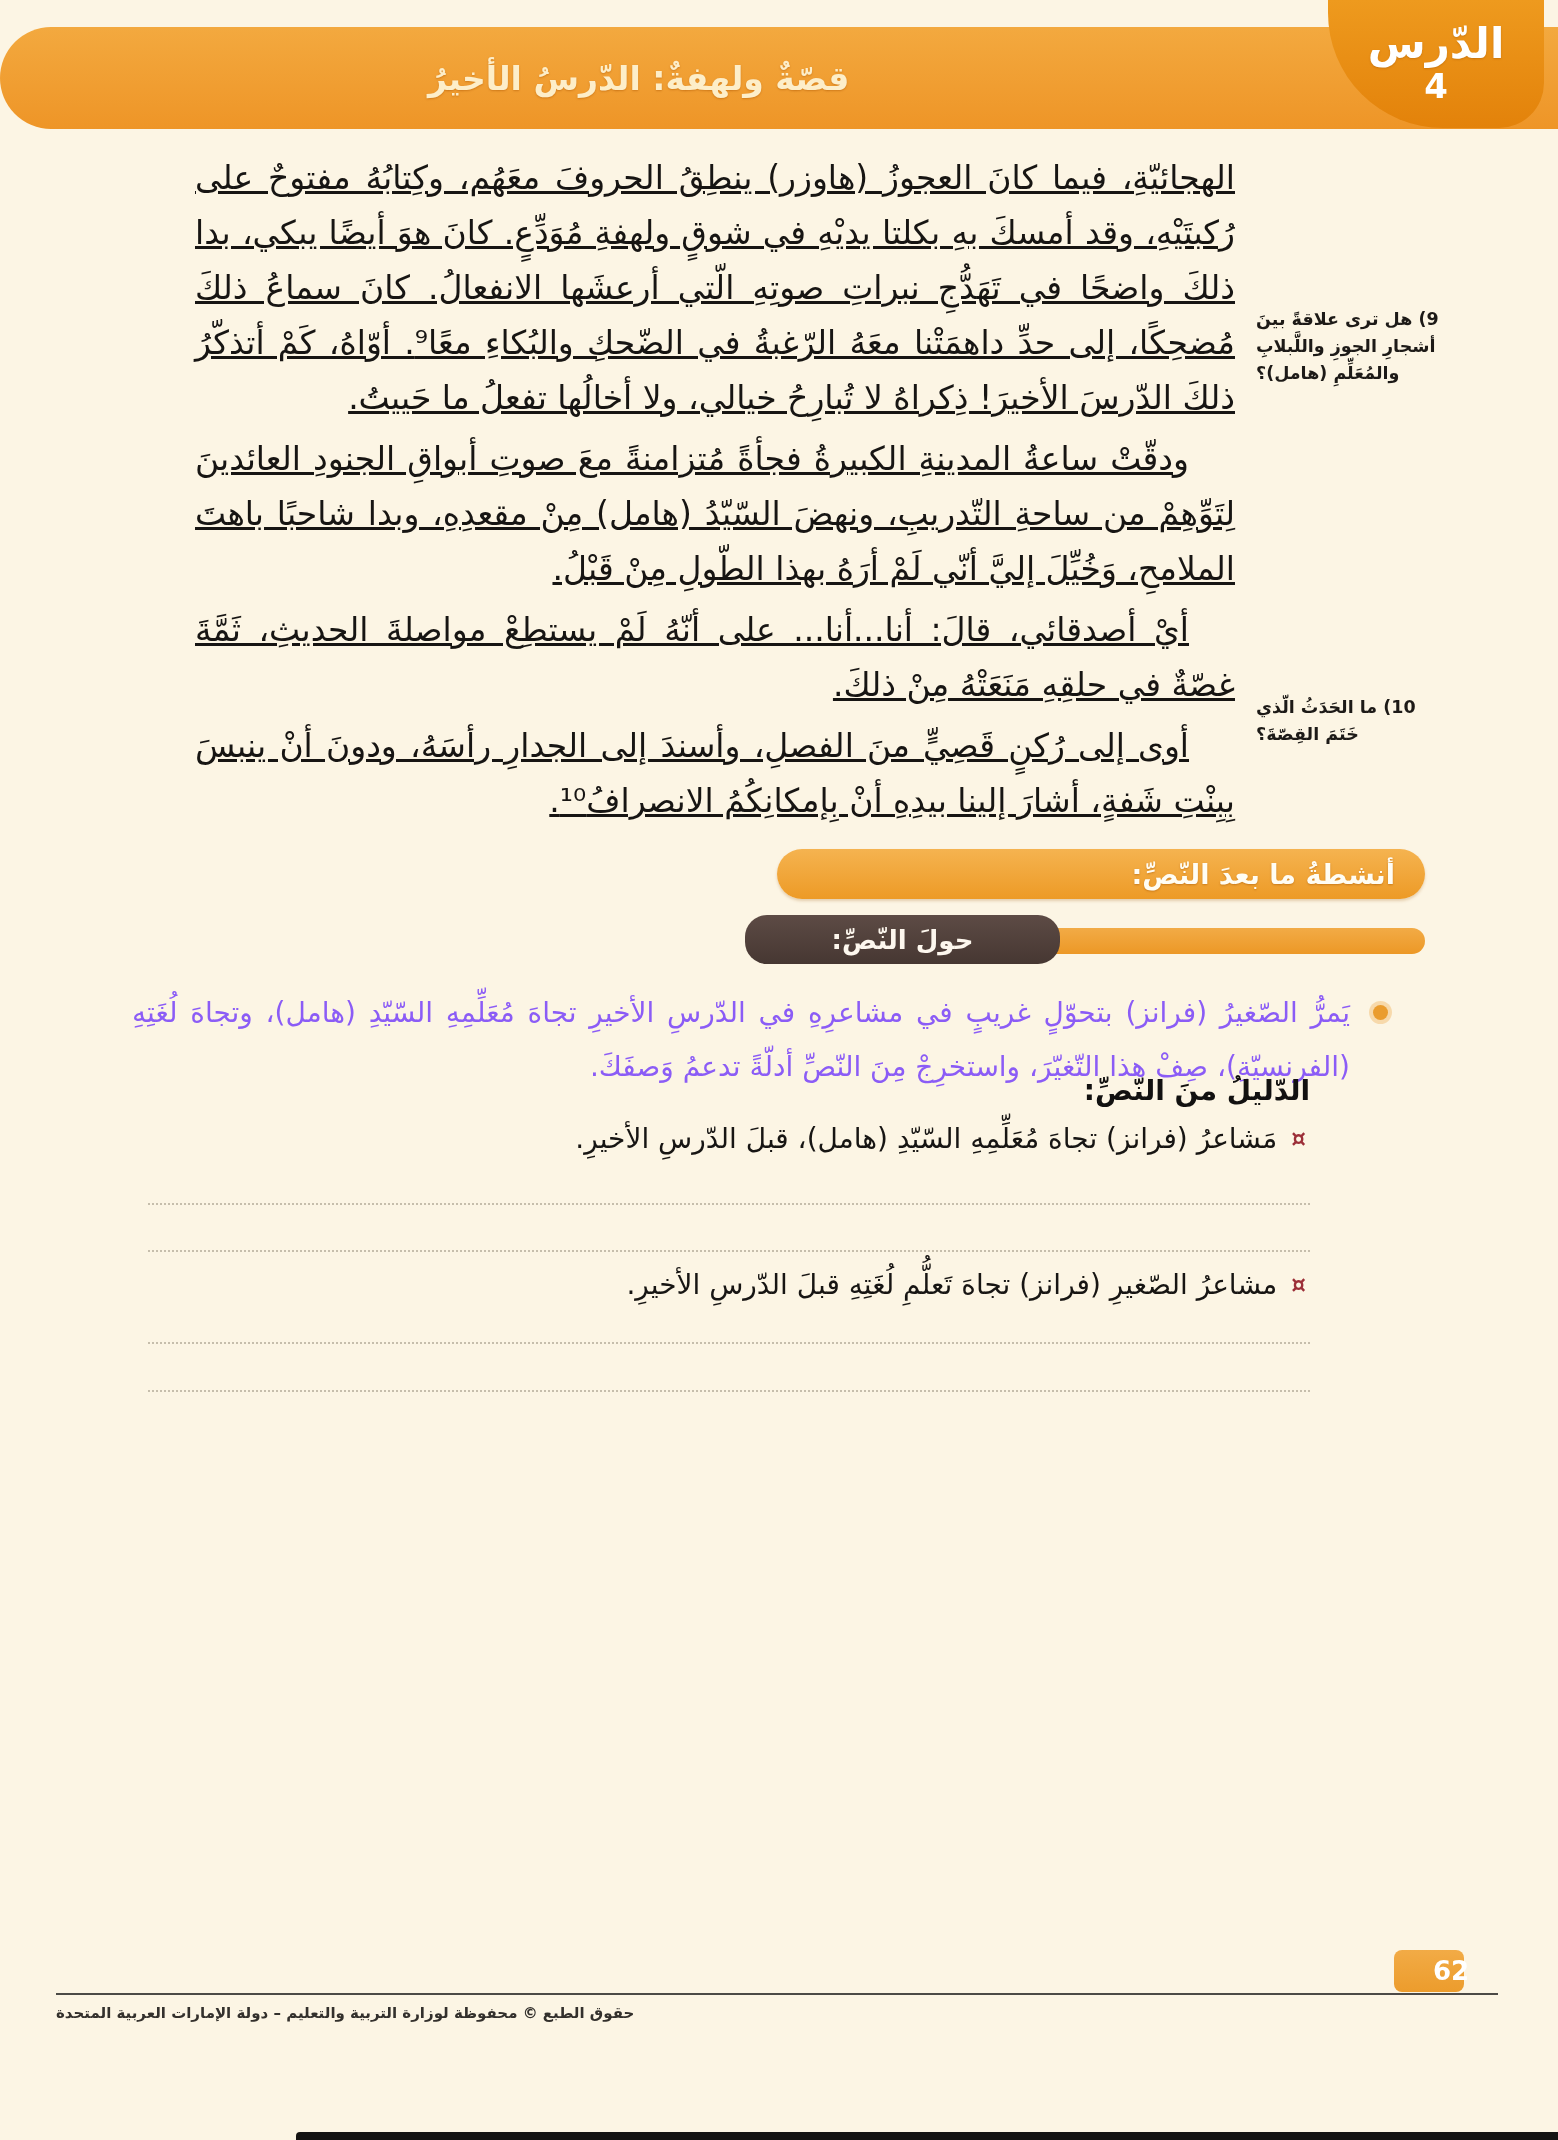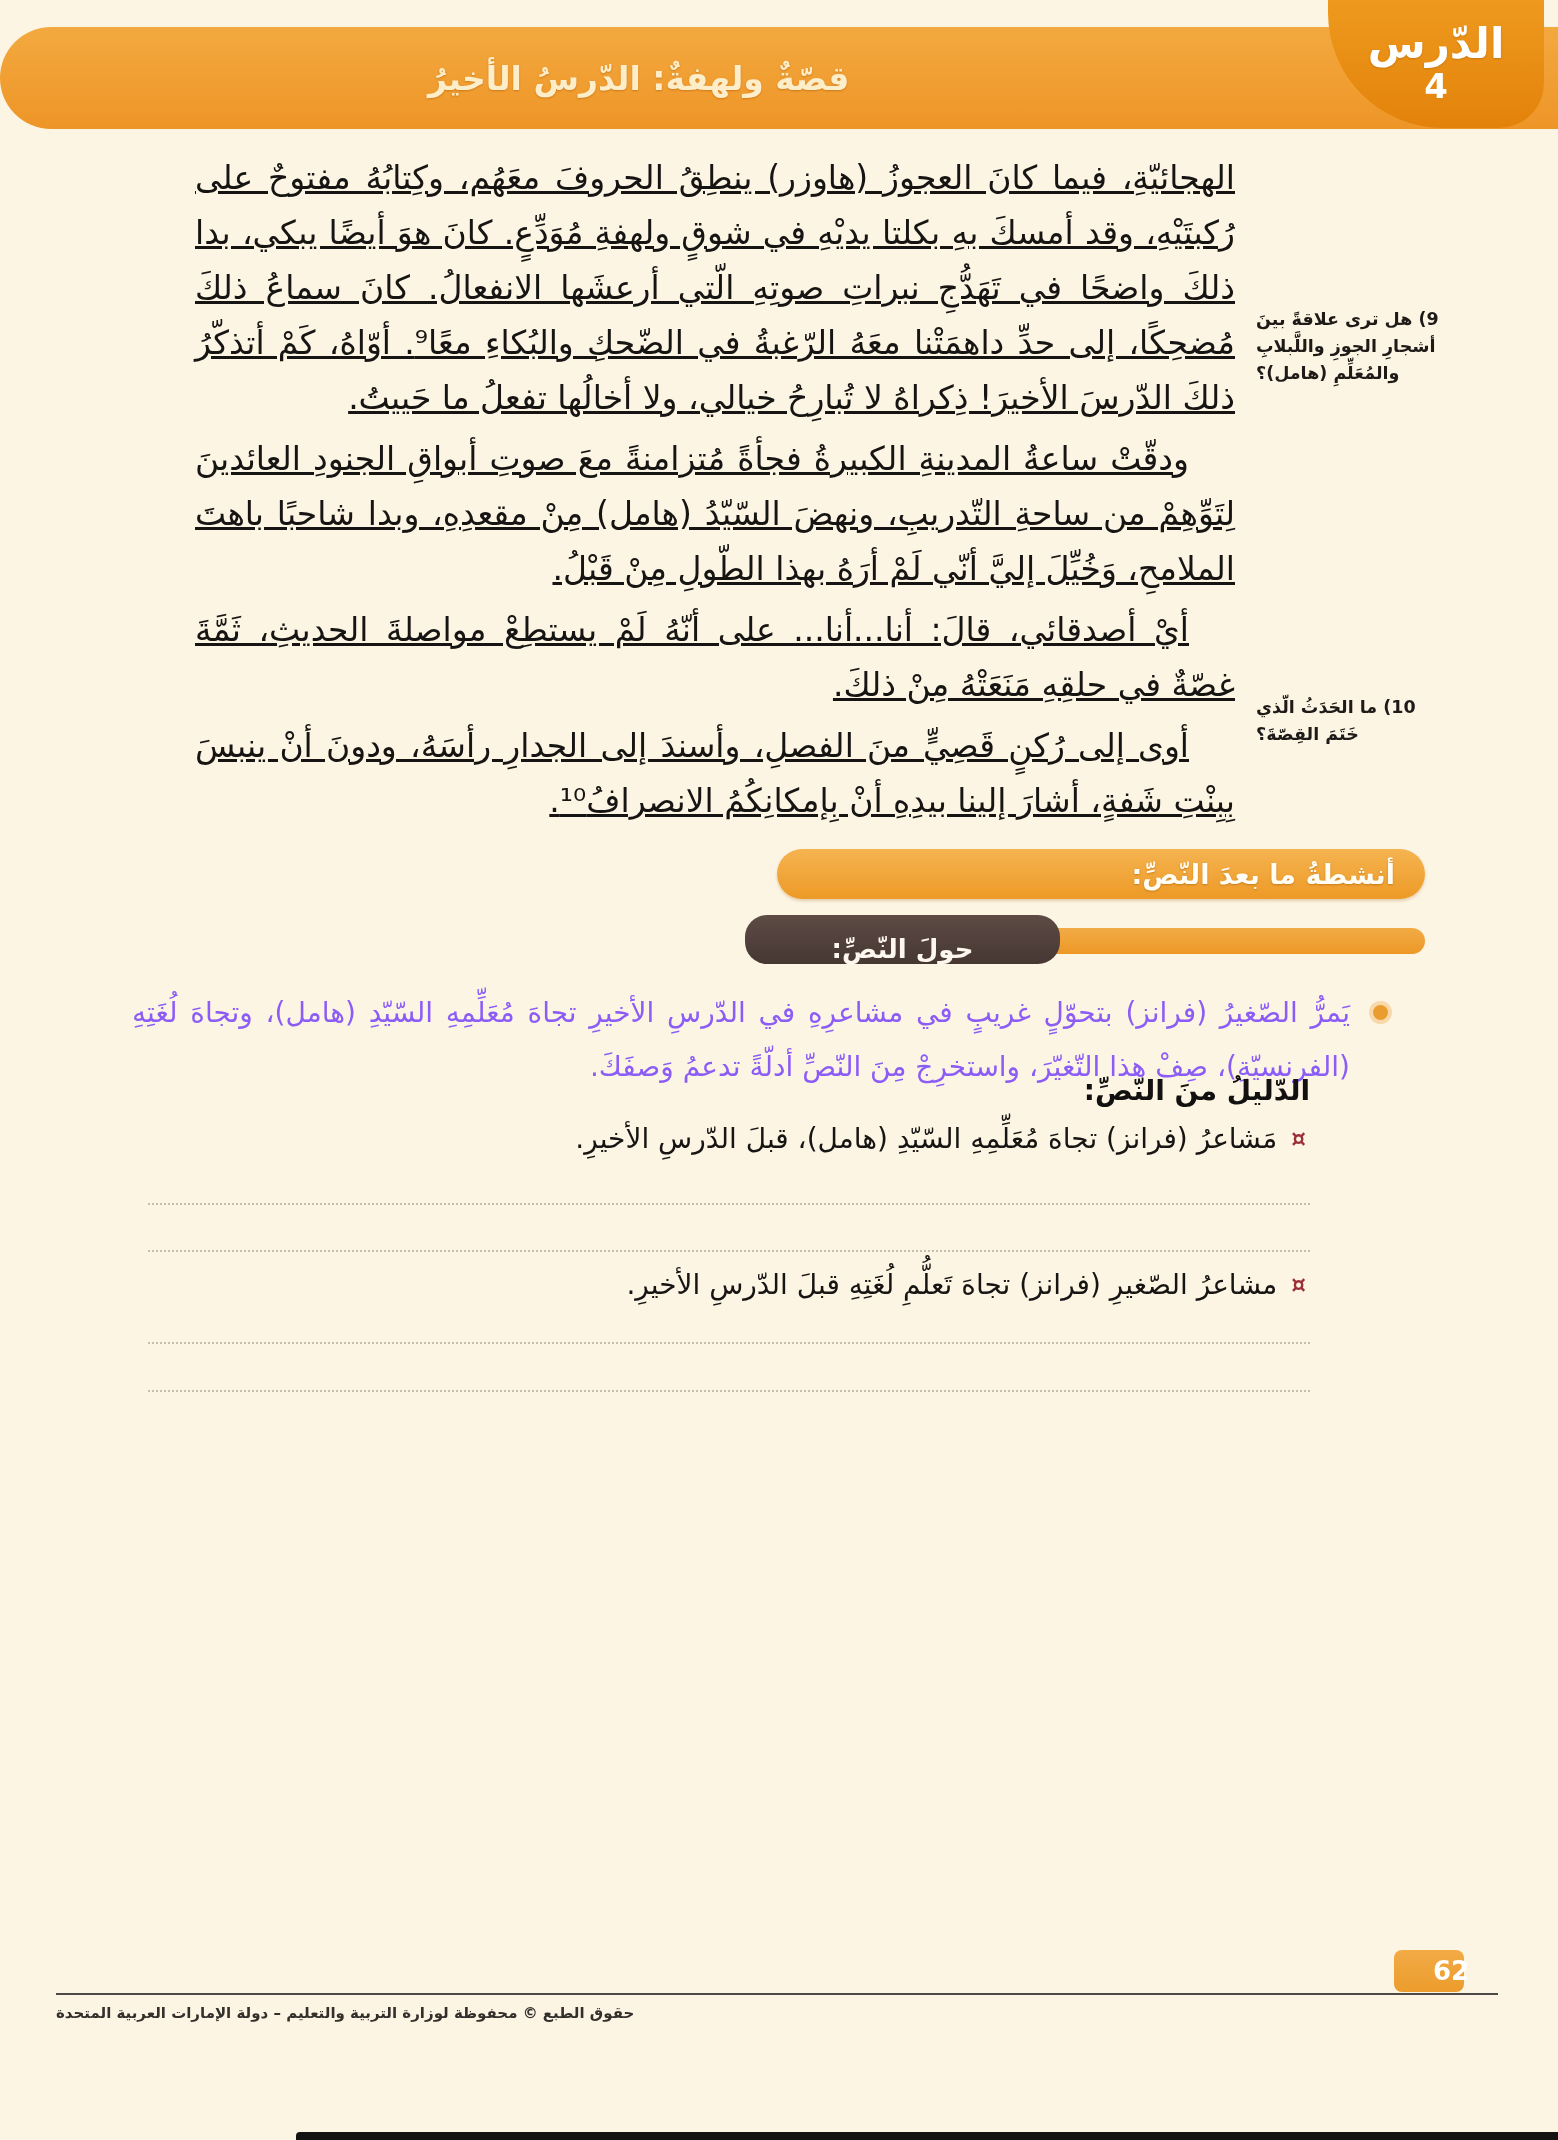--- a/index.html
+++ b/index.html
@@ -123,21 +123,21 @@
     z-index: 1;
   }
   .section-banner {
     position: absolute;
     top: 915px; right: 498px;
     width: 315px; height: 49px;
     background: linear-gradient(180deg, #5d4b45 0%, #463732 100%);
     border-radius: 22px;
     z-index: 2;
     display: flex;
-    align-items: flex-end;
+    align-items: center;
     justify-content: center;
   }
   .section-banner span {
     font-size: 26px;
     font-weight: bold;
     color: #fdf7ee;
   }
 
   
   .q-bullet {

